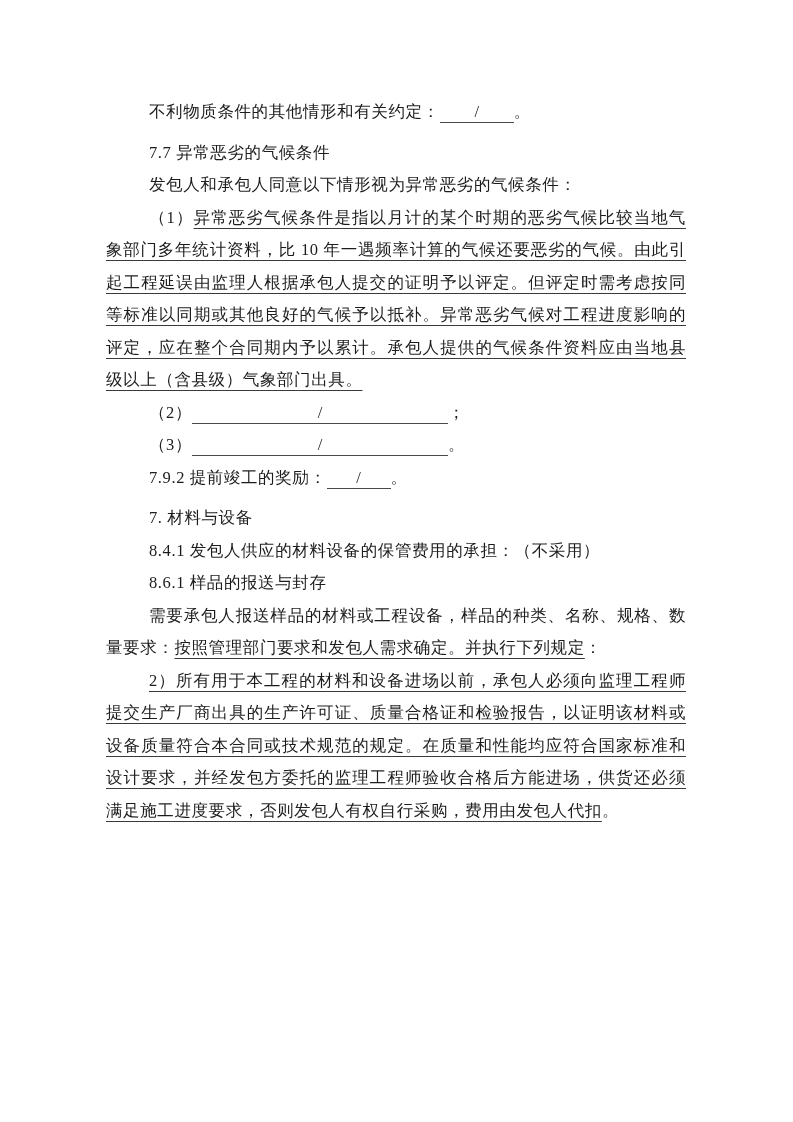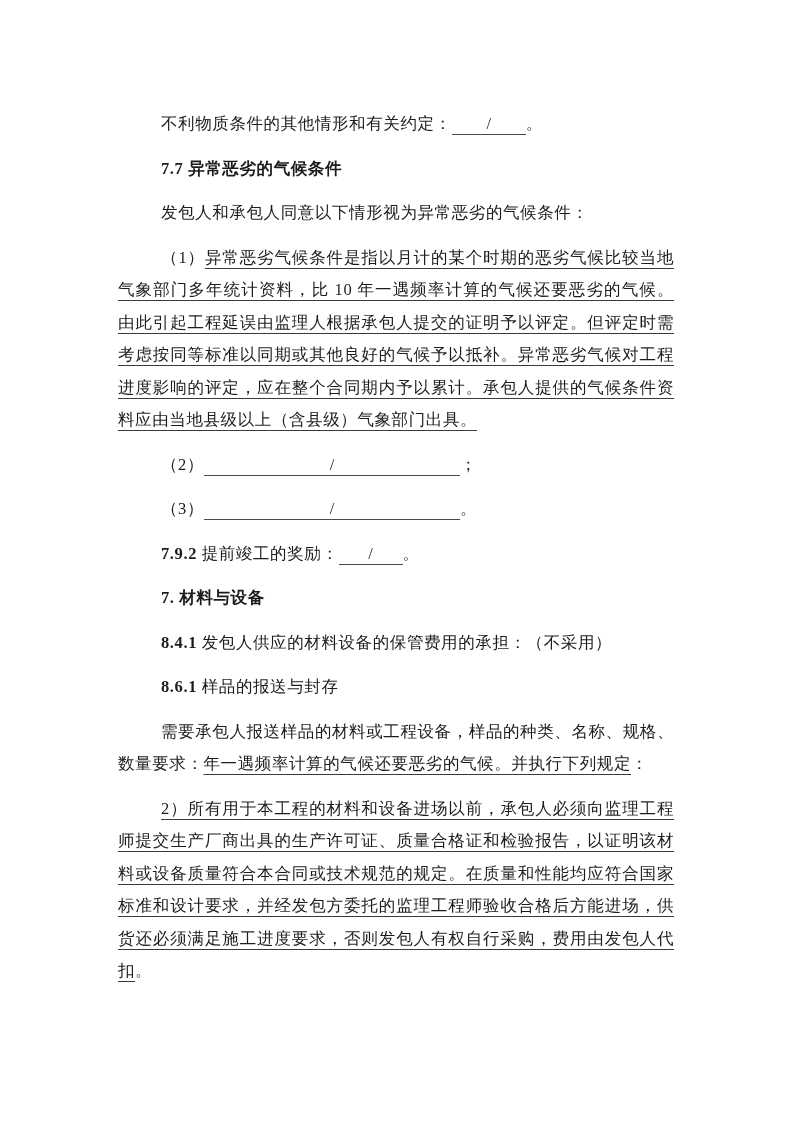--- a/index.html
+++ b/index.html
@@ -22,28 +22,28 @@
     padding: 96px 107px 0 106px;
     background: #ffffff;
   }
   .blk {
     font-size: 16.5px;
     line-height: 32.5px;
     text-align: justify;
     text-justify: inter-character;
     text-indent: 43px;
     letter-spacing: 0.6px;
-    margin: 12px;
+    margin: 0;
     word-break: break-all;
   }
   .h {
     font-weight: bold;
     margin-top: 8px;
   }
-  .b { font-weight: bold; }
+  .b { font-weight: normal; }
   .u {
     text-decoration: underline;
     text-decoration-thickness: 1px;
     text-underline-offset: 5px;
     text-decoration-color: #3a3a3a;
   }
   .blank {
     display: inline-block;
     border-bottom: 1px solid #4a4a4a;
     text-align: center;
@@ -61,15 +61,15 @@
     <div class="blk p"><span>不利物质条件的其他情形和有关约定：</span><span class="blank" style="width: 74px;">/</span><span>。</span></div>
     <div class="blk h"><span class="b">7.7 异常恶劣的气候条件</span></div>
     <div class="blk p"><span>发包人和承包人同意以下情形视为异常恶劣的气候条件：</span></div>
     <div class="blk p"><span>（1）</span><span class="u">异常恶劣气候条件是指以月计的某个时期的恶劣气候比较当地气象部门多年统计资料，比 10 年一遇频率计算的气候还要恶劣的气候。由此引起工程延误由监理人根据承包人提交的证明予以评定。但评定时需考虑按同等标准以同期或其他良好的气候予以抵补。异常恶劣气候对工程进度影响的评定，应在整个合同期内予以累计。承包人提供的气候条件资料应由当地县级以上（含县级）气象部门出具。</span></div>
     <div class="blk p"><span>（2）</span><span class="blank" style="width: 256px;">/</span><span>；</span></div>
     <div class="blk p"><span>（3）</span><span class="blank" style="width: 256px;">/</span><span>。</span></div>
     <div class="blk p"><span class="b">7.9.2</span><span> 提前竣工的奖励：</span><span class="blank" style="width: 64px;">/</span><span>。</span></div>
     <div class="blk h"><span class="b">7.  材料与设备</span></div>
     <div class="blk p"><span class="b">8.4.1</span><span> 发包人供应的材料设备的保管费用的承担：（不采用）</span></div>
     <div class="blk p"><span class="b">8.6.1</span><span>  样品的报送与封存</span></div>
-    <div class="blk p"><span>需要承包人报送样品的材料或工程设备，样品的种类、名称、规格、数量要求：</span><span class="u">年一遇频率计算的气候还要恶劣的气候。并执行下列规定</span><span>：</span></div>
+    <div class="blk p"><span>需要承包人报送样品的材料或工程设备，样品的种类、名称、规格、数量要求：</span><span class="u">按照管理部门要求和发包人需求确定。并执行下列规定</span><span>：</span></div>
     <div class="blk p"><span class="u">2）所有用于本工程的材料和设备进场以前，承包人必须向监理工程师提交生产厂商出具的生产许可证、质量合格证和检验报告，以证明该材料或设备质量符合本合同或技术规范的规定。在质量和性能均应符合国家标准和设计要求，并经发包方委托的监理工程师验收合格后方能进场，供货还必须满足施工进度要求，否则发包人有权自行采购，费用由发包人代扣</span><span>。</span></div>
   </div>
 
 </body></html>

